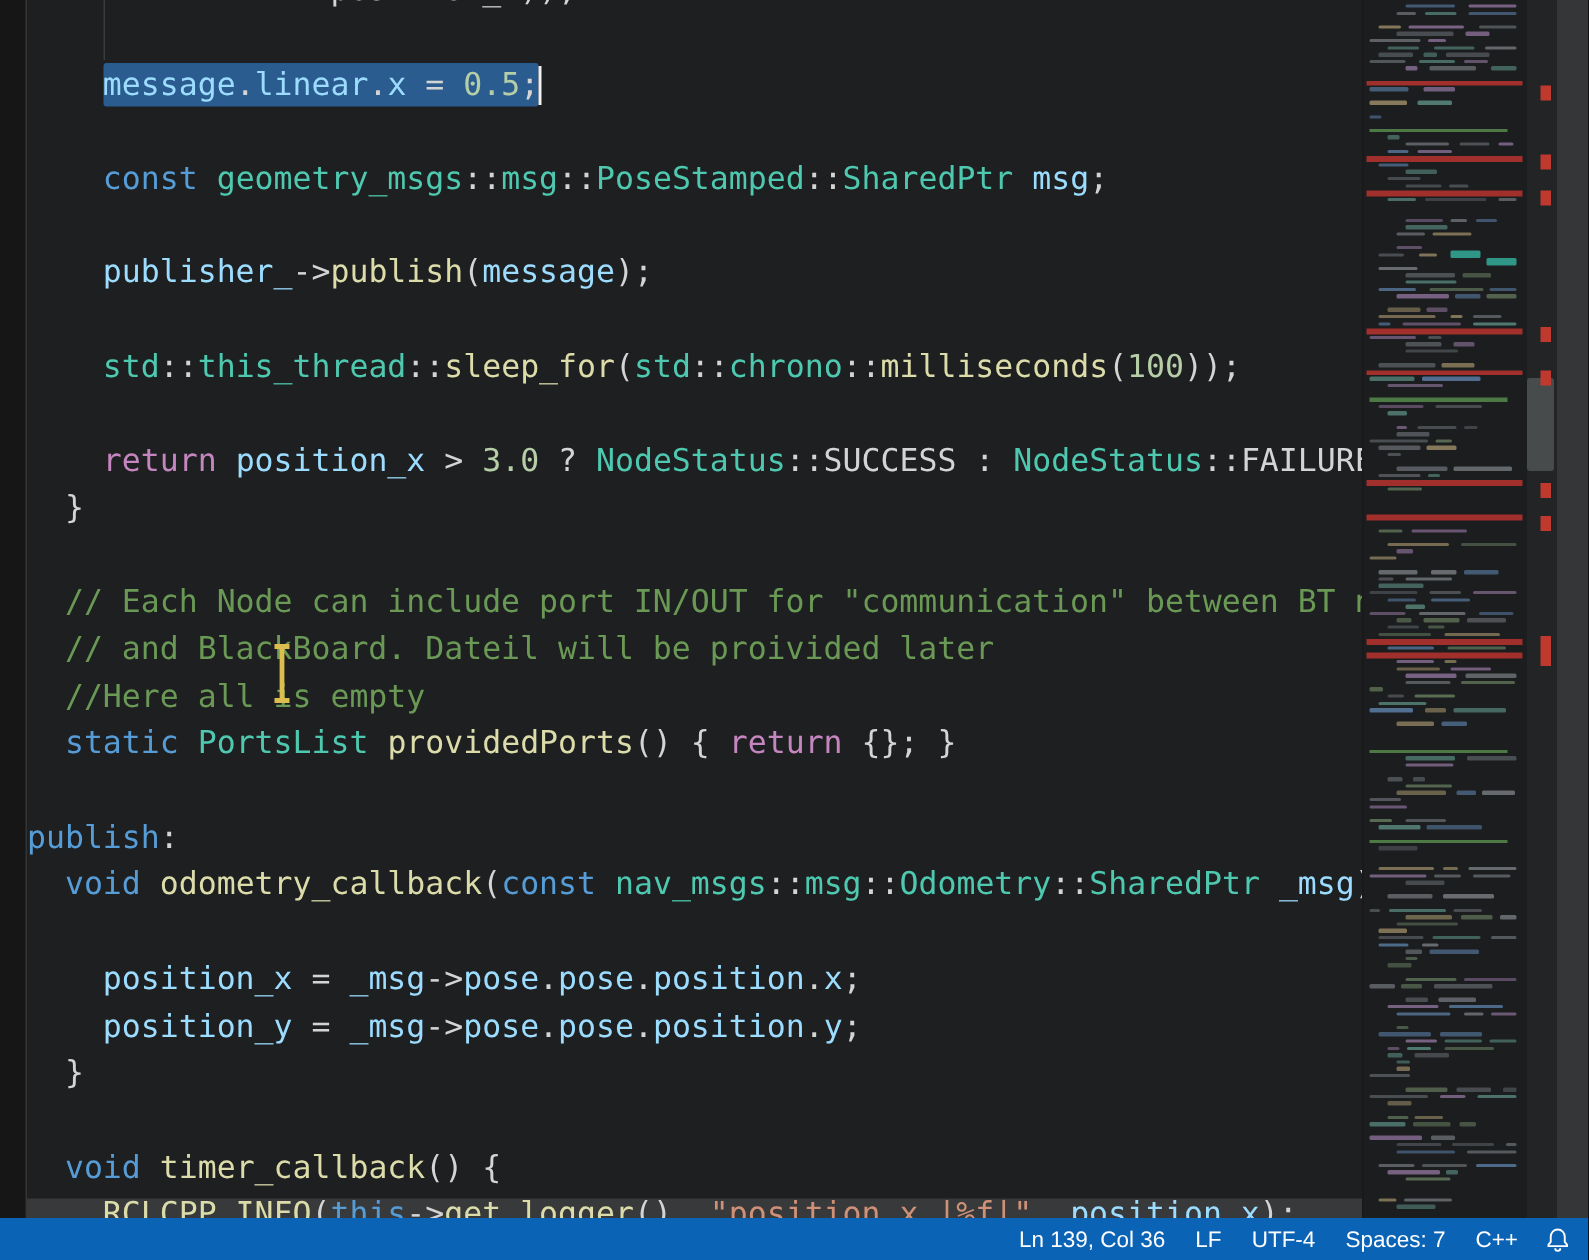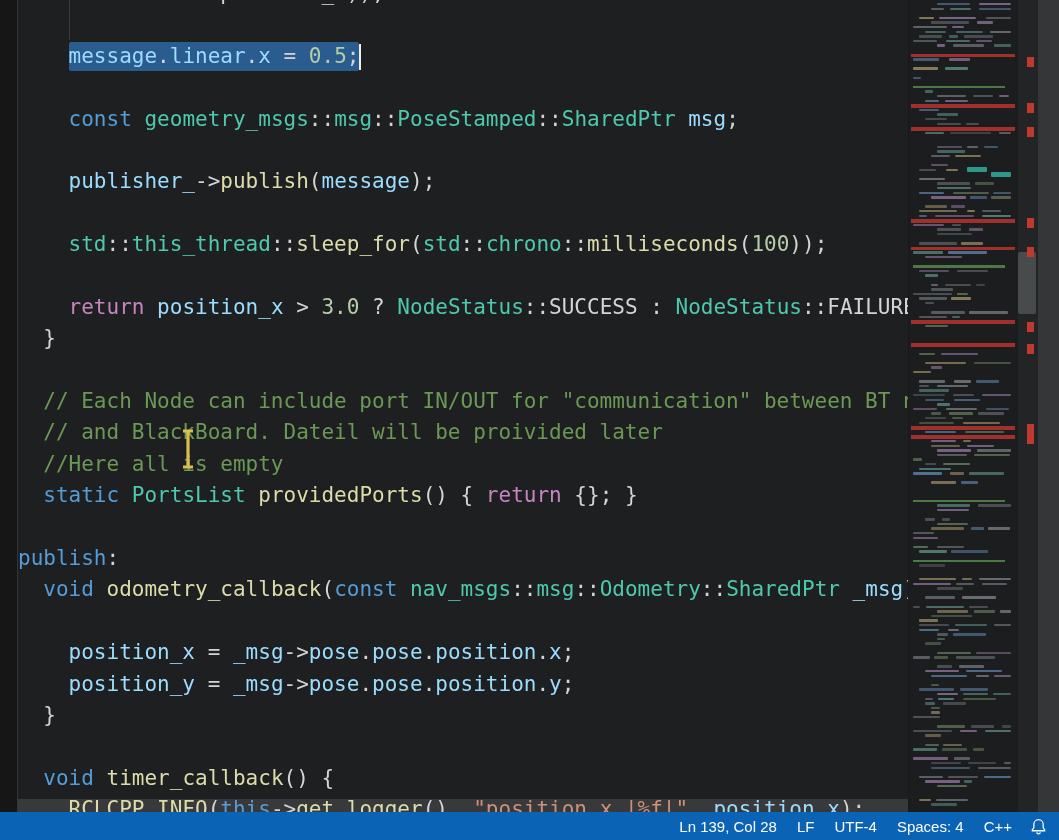--- a/index.html
+++ b/index.html
@@ -355,24 +355,24 @@
   <div class="right-strip"></div>
 
   <div class="ibeam">
     <svg width="16" height="42" viewBox="0 0 16 42">
       <path d="M3 3 H13 M8 3 V39 M3 39 H13" stroke="#dcbe4e" stroke-width="3.2" fill="none"></path>
     </svg>
   </div>
 
   <div class="statusbar" style="background: rgb(11, 99, 182);">
     <div style="display:flex;align-items:center;">
-        <div class="status-item">Ln 139, Col 28</div>
+        <div class="status-item">Ln 139, Col 36</div>
         <div class="status-item">LF</div>
         <div class="status-item">UTF-4</div>
-        <div class="status-item">Spaces: 4</div>
+        <div class="status-item">Spaces: 7</div>
         <div class="status-item">C++</div>
       </div>
     <div class="status-bell">
       <span style="display:flex;">
         <svg width="17" height="17" viewBox="0 0 16 16">
           <path d="M8 1.6c-2.5 0-4.4 2-4.4 4.5v3.2L2.2 11v1h11.6v-1l-1.4-1.7V6.1c0-2.5-1.9-4.5-4.4-4.5z" fill="none" stroke="#fdfdfd" stroke-width="1.2"></path>
           <path d="M6.4 13.4a1.6 1.6 0 0 0 3.2 0" fill="none" stroke="#fdfdfd" stroke-width="1.2"></path>
         </svg>
       </span>
     </div>

